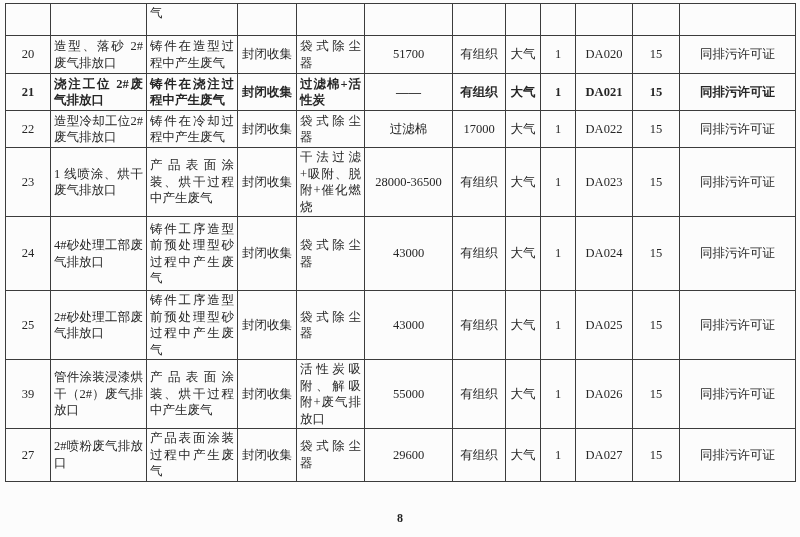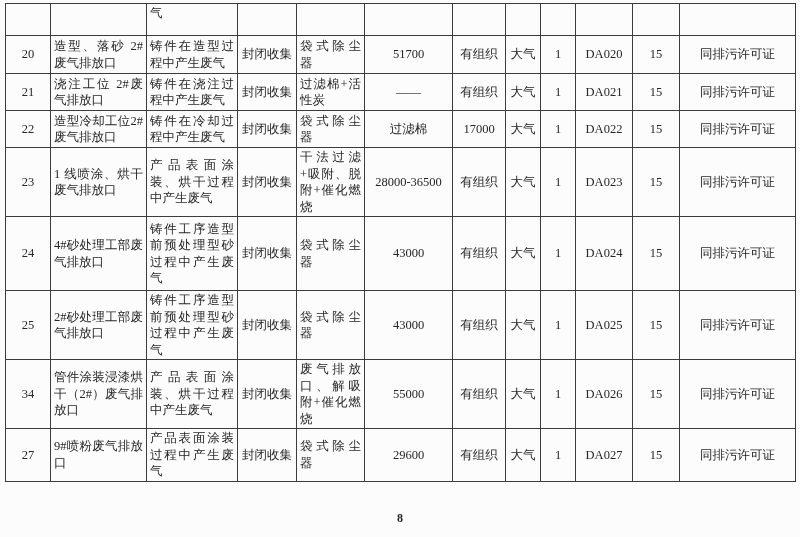--- a/index.html
+++ b/index.html
@@ -15,21 +15,21 @@
     border:1px solid #3c3c3c;font-size:12.5px;line-height:1.32;
     vertical-align:middle;padding:1px 3px;overflow:hidden;color:#262626;
   }
   
   .c0,.c3,.c5,.c6,.c7,.c8,.c9,.c10,.c11{text-align:center;}
   .c1,.c2,.c4{text-align:justify;text-justify:inter-character;}
   .top-left{vertical-align:top;text-align:left;}
   
   .rP{height:32px;}
   .r20{height:38px;margin-top:12px;}
-  .r21{height:37px;}
+  .r21{height:37px;font-weight:bold;}
   .r22{height:37px;}
   .r23{height:56px;}
   .r24{height:74px;}
   .r25{height:69px;}
   .r26{height:58px;}
   .r27{height:49px;}
   .page-number{
     position:absolute;left:0;top:511px;width:100%;text-align:center;
     font-size:12px;font-weight:bold;color:#1f1f1f;
   }
@@ -153,37 +153,37 @@
         <td class="c5">43000</td>
         <td class="c6">有组织</td>
         <td class="c7">大气</td>
         <td class="c8">1</td>
         <td class="c9">DA025</td>
         <td class="c10">15</td>
         <td class="c11">同排污许可证</td>
       </tr>
 
       <tr class="r26">
-        <td class="c0">34</td>
+        <td class="c0">39</td>
         <td class="c1">管件涂装浸漆烘干（2#）废气排放口</td>
         <td class="c2">产品表面涂装、烘干过程中产生废气</td>
         <td class="c3">封闭收集</td>
-        <td class="c4">废气排放口、解吸附+催化燃烧</td>
+        <td class="c4">活性炭吸附、解吸附+废气排放口</td>
         <td class="c5">55000</td>
         <td class="c6">有组织</td>
         <td class="c7">大气</td>
         <td class="c8">1</td>
         <td class="c9">DA026</td>
         <td class="c10">15</td>
         <td class="c11">同排污许可证</td>
       </tr>
 
       <tr class="r27">
         <td class="c0">27</td>
-        <td class="c1">9#喷粉废气排放口</td>
+        <td class="c1">2#喷粉废气排放口</td>
         <td class="c2">产品表面涂装过程中产生废气</td>
         <td class="c3">封闭收集</td>
         <td class="c4">袋式除尘器</td>
         <td class="c5">29600</td>
         <td class="c6">有组织</td>
         <td class="c7">大气</td>
         <td class="c8">1</td>
         <td class="c9">DA027</td>
         <td class="c10">15</td>
         <td class="c11">同排污许可证</td>

